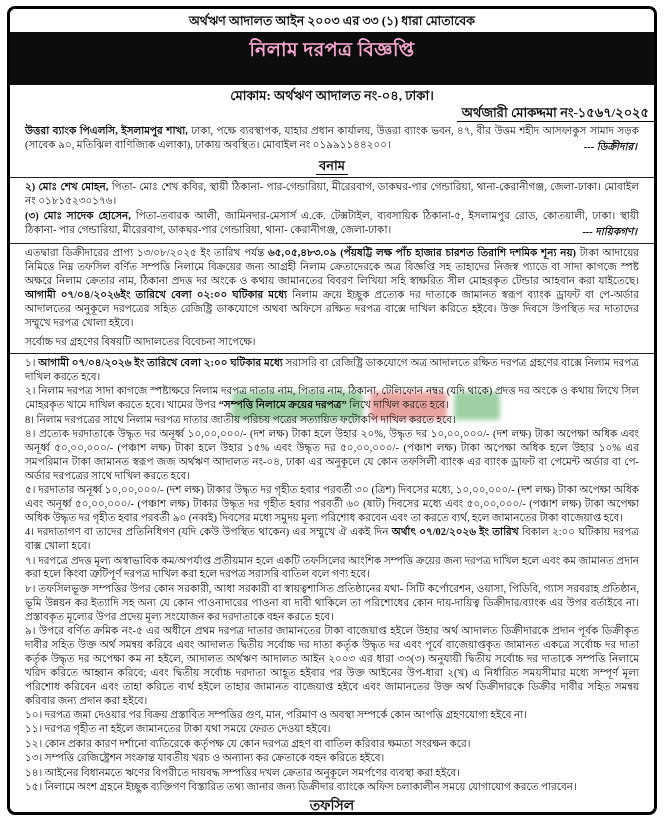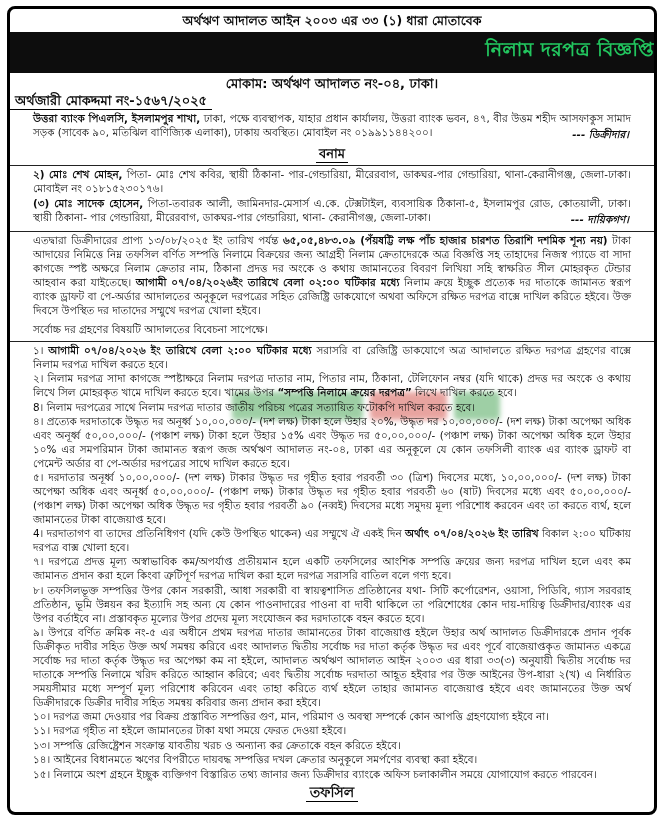--- a/index.html
+++ b/index.html
@@ -2,36 +2,36 @@
 <html lang="bn"><head>
 <meta charset="utf-8">
 <style>
   * { box-sizing: border-box; margin: 0; padding: 0; }
   html, body { background: #ffffff; }
   body { width: 664px; height: 823px; position: relative; overflow: hidden;
          font-family: "DejaVu Sans", sans-serif; color: #0b0b0b; }
 
   .frame { position: absolute; left: 7px; top: 6px; right: 7px; bottom: 8px;
            border: 3.5px solid #000; border-radius: 8px; background: #fff;
-           overflow: hidden; isolation: isolate; }
+           overflow: hidden; isolation: isolate; font-family: Liberation Serif, serif; }
 
   .law-line { text-align: center; font-size: 12.5px; font-weight: 700;
               padding: 4px 10px 3px; line-height: 16px; }
 
-  .title-bar { background: #0d0d0d; color: #22c55e; text-align: right;
-               padding: 3px 0 6px; }
+  .title-bar { background: #0d0d0d; color: #f9a8d4; text-align: center;
+               padding: 3px 0 18px; }
   .title-bar .title { font-size: 19px; font-weight: 700; letter-spacing: .5px; }
 
   .court-line { text-align: center; font-size: 13px; font-weight: 700;
                 line-height: 17px; margin-top: 2px; }
-  .case-line  { text-align: left; font-size: 13px; font-weight: 700;
+  .case-line  { text-align: right; font-size: 13px; font-weight: 700;
                 line-height: 18px; margin-bottom: 2px; }
   .case-line .u { border-bottom: 1.6px solid #000; padding: 0 5px 1px; }
 
-  .body-pad { padding: 0 23px; }
+  .body-pad { padding: 0 15px; }
 
   .para { font-size: 10.4px; line-height: 13.9px; text-align: justify; }
   .b, .para b { font-weight: 700; }
 
   .tag-right { text-align: right; font-size: 10.4px; font-weight: 700;
                font-style: italic; margin-top: -13px; padding-right: 2px; }
 
   .versus { text-align: center; font-size: 13px; font-weight: 700;
             line-height: 18px; margin: 1px 0 2px; }
   .versus .u { border-bottom: 1.5px solid #000; padding: 0 3px 1px; }
@@ -116,32 +116,33 @@
       <p class="para term"><span>১। </span><span class="b">আগামী ০৭/০৪/২০২৬ ইং তারিখে বেলা ২:০০ ঘটিকার মধ্যে</span><span> সরাসরি বা রেজিষ্ট্রি ডাকযোগে অত্র আদালতে রক্ষিত দরপত্র গ্রহণের বাক্সে নিলাম দরপত্র দাখিল করতে হবে।</span></p>
 
       <p class="para term"><span>২। নিলাম দরপত্র সাদা কাগজে স্পষ্টাক্ষরে নিলাম দরপত্র দাতার নাম, পিতার নাম, ঠিকানা, টেলিফোন নম্বর (যদি থাকে) প্রদত্ত দর অংকে ও কথায় লিখে সিল মোহরকৃত খামে দাখিল করতে হবে। খামের উপর </span><span class="b">“সম্পত্তি নিলামে ক্রয়ের দরপত্র”</span><span> লিখে দাখিল করতে হবে।</span></p>
 
       <p class="para term"><span>8। নিলাম দরপত্রের সাথে নিলাম দরপত্র দাতার জাতীয় পরিচয় পত্রের সত্যায়িত ফটোকপি দাখিল করতে হবে।</span></p>
 
       <p class="para term"><span>৪। প্রত্যেক দরদাতাকে উদ্ধৃত দর অনূর্ধ্ব ১০,০০,০০০/- (দশ লক্ষ) টাকা হলে উহার ২০%, উদ্ধৃত দর ১০,০০,০০০/- (দশ লক্ষ) টাকা অপেক্ষা অধিক এবং অনূর্ধ্ব ৫০,০০,০০০/- (পঞ্চাশ লক্ষ) টাকা হলে উহার ১৫% এবং উদ্ধৃত দর ৫০,০০,০০০/- (পঞ্চাশ লক্ষ) টাকা অপেক্ষা অধিক হলে উহার ১০% এর সমপরিমান টাকা জামানত স্বরূপ জজ অর্থঋণ আদালত নং-০৪, ঢাকা এর অনুকূলে যে কোন তফসিলী ব্যাংক এর ব্যাংক ড্রাফট বা পেমেন্ট অর্ডার বা পে-অর্ডার দরপত্রের সাথে দাখিল করতে হবে।</span></p>
 
       <p class="para term"><span>৫। দরদাতার অনূর্ধ্ব ১০,০০,০০০/- (দশ লক্ষ) টাকার উদ্ধৃত দর গৃহীত হবার পরবর্তী ৩০ (ত্রিশ) দিবসের মধ্যে, ১০,০০,০০০/- (দশ লক্ষ) টাকা অপেক্ষা অধিক এবং অনূর্ধ্ব ৫০,০০,০০০/- (পঞ্চাশ লক্ষ) টাকার উদ্ধৃত দর গৃহীত হবার পরবর্তী ৬০ (ষাট) দিবসের মধ্যে এবং ৫০,০০,০০০/- (পঞ্চাশ লক্ষ) টাকা অপেক্ষা অধিক উদ্ধৃত দর গৃহীত হবার পরবর্তী ৯০ (নব্বই) দিবসের মধ্যে সমুদয় মূল্য পরিশোধ করবেন এবং তা করতে ব্যর্থ, হলে জামানতের টাকা বাজেয়াপ্ত হবে।</span></p>
 
-      <p class="para term"><span>4। দরদাতাগণ বা তাদের প্রতিনিধিগণ (যদি কেউ উপস্থিত থাকেন) এর সম্মুখে ঐ একই দিন </span><span class="b">অর্থাৎ ০৭/০৪/২০২৬ ইং তারিখ</span><span> বিকাল ২:০০ ঘটিকায় দরপত্র বাক্স খোলা হবে।</span></p>
+      <p class="para term"><span>4। দরদাতাগণ বা তাদের প্রতিনিধিগণ (যদি কেউ উপস্থিত থাকেন) এর সম্মুখে ঐ একই দিন </span><span class="b">অর্থাৎ ০৭/02/২০২৬ ইং তারিখ</span><span> বিকাল ২:০০ ঘটিকায় দরপত্র বাক্স খোলা হবে।</span></p>
 
       <p class="para term"><span>৭। দরপত্রে প্রদত্ত মূল্য অস্বাভাবিক কম/অপর্যাপ্ত প্রতীয়মান হলে একটি তফসিলের আংশিক সম্পত্তি ক্রয়ের জন্য দরপত্র দাখিল হলে এবং কম জামানত প্রদান করা হলে কিংবা ত্রুটিপূর্ণ দরপত্র দাখিল করা হলে দরপত্র সরাসরি বাতিল বলে গণ্য হবে।</span></p>
 
       <p class="para term"><span>৮। তফসিলভূক্ত সম্পত্তির উপর কোন সরকারী, আধা সরকারী বা স্বায়ত্বশাসিত প্রতিষ্ঠানের যথা- সিটি কর্পোরেশন, ওয়াসা, পিডিবি, গ্যাস সরবরাহ প্রতিষ্ঠান, ভূমি উন্নয়ন কর ইত্যাদি সহ অন্য যে কোন পাওনাদারের পাওনা বা দাবী থাকিলে তা পরিশোধের কোন দায়-দায়িত্ব ডিক্রীদার/ব্যাংক এর উপর বর্তাইবে না। প্রস্তাবকৃত মূল্যের উপর প্রদেয় মূল্য সংযোজন কর দরদাতাকে বহন করতে হবে।</span></p>
 
       <p class="para term"><span>৯। উপরে বর্ণিত ক্রমিক নং-৫ এর অধীনে প্রথম দরপত্র দাতার জামানতের টাকা বাজেয়াপ্ত হইলে উহার অর্থ আদালত ডিক্রীদারকে প্রদান পূর্বক ডিক্রীকৃত দাবীর সহিত উক্ত অর্থ সমন্বয় করিবে এবং আদালত দ্বিতীয় সর্বোচ্চ দর দাতা কর্তৃক উদ্ধৃত দর এবং পূর্বে বাজেয়াপ্তকৃত জামানত একত্রে সর্বোচ্চ দর দাতা কর্তৃক উদ্ধৃত দর অপেক্ষা কম না হইলে, আদালত অর্থঋণ আদালত আইন ২০০৩ এর ধারা ৩৩(৩) অনুযায়ী দ্বিতীয় সর্বোচ্চ দর দাতাকে সম্পত্তি নিলামে খরিদ করিতে আহ্বান করিবে; এবং দ্বিতীয় সর্বোচ্চ দরদাতা আহূত হইবার পর উক্ত আইনের উপ-ধারা ২(খ) এ নির্ধারিত সময়সীমার মধ্যে সম্পূর্ণ মূল্য পরিশোধ করিবেন এবং তাহা করিতে ব্যর্থ হইলে তাহার জামানত বাজেয়াপ্ত হইবে এবং জামানতের উক্ত অর্থ ডিক্রীদারকে ডিক্রীর দাবীর সহিত সমন্বয় করিবার জন্য প্রদান করা হইবে।</span></p>
 
       <p class="para term"><span>১০। দরপত্র জমা দেওয়ার পর বিক্রয় প্রস্তাবিত সম্পত্তির গুণ, মান, পরিমাণ ও অবস্থা সম্পর্কে কোন আপত্তি গ্রহণযোগ্য হইবে না।</span></p>
 
       <p class="para term"><span>১১। দরপত্র গৃহীত না হইলে জামানতের টাকা যথা সময়ে ফেরত দেওয়া হইবে।</span></p>
 
+      <p class="para term"><span>১২। কোন প্রকার কারণ দর্শানো ব্যতিরেকে কর্তৃপক্ষ যে কোন দরপত্র গ্রহণ বা বাতিল করিবার ক্ষমতা সংরক্ষন করে।</span></p>
 
       <p class="para term"><span>১৩। সম্পত্তি রেজিষ্ট্রেশন সংক্রান্ত যাবতীয় খরচ ও অন্যান্য কর ক্রেতাকে বহন করিতে হইবে।</span></p>
 
       <p class="para term"><span>১৪। আইনের বিধানমতে ঋণের বিপরীতে দায়বদ্ধ সম্পত্তির দখল ক্রেতার অনুকূলে সমর্পণের ব্যবস্থা করা হইবে।</span></p>
 
       <p class="para term"><span>১৫। নিলামে অংশ গ্রহনে ইচ্ছুক ব্যক্তিগণ বিস্তারিত তথ্য জানার জন্য ডিক্রীদার ব্যাংকে অফিস চলাকালীন সময়ে যোগাযোগ করতে পারবেন।</span></p>
     </div>
 
   <div class="center-head">
     <span class="u">তফসিল</span>

